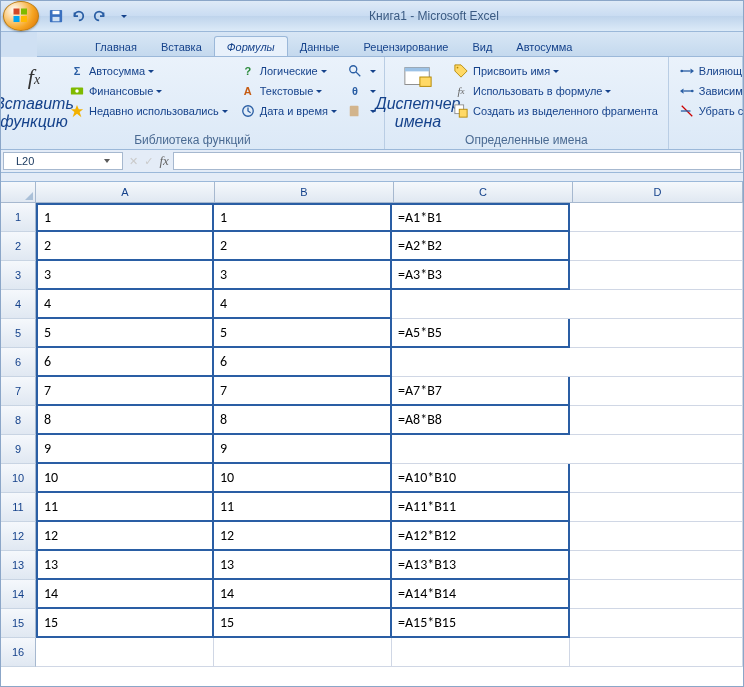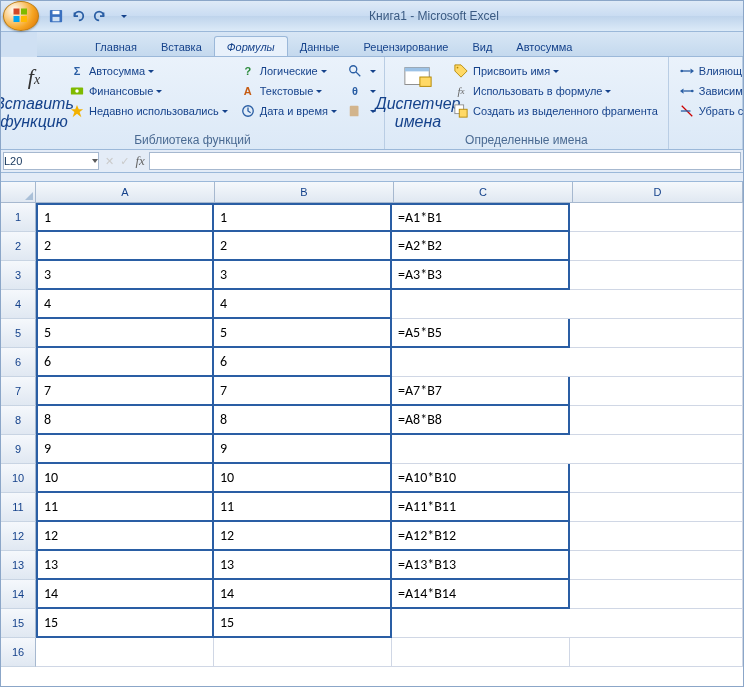--- a/index.html
+++ b/index.html
@@ -144,21 +144,21 @@
     display: flex;
     align-items: stretch;
   }
   .name-box {
     width: 94px;
     margin: 2px;
     background: #fff;
     border: 1px solid #a6b8cf;
     display: flex;
     align-items: center;
-    padding: 0 0;
+    padding: 0 12px;
     font-size: 11px;
   }
   .name-box .nb-dd {
     margin-left: auto;
     width:0;height:0;border-left:3px solid transparent;border-right:3px solid transparent;border-top:4px solid #5a5a5a;
   }
   .fb-btns {
     display: flex;
     align-items: center;
     padding: 0 4px;
@@ -586,20 +586,21 @@
           <div class="row-h">14</div>
           <div class="cell col-A sel-inner-h sel-left sel-inner-v">14</div>
           <div class="cell col-B sel-inner-h sel-inner-v">14</div>
           <div class="cell col-C sel-inner-h sel-right">=A14*B14</div>
           <div class="cell col-D"></div>
         </div>
         <div class="row">
           <div class="row-h">15</div>
           <div class="cell col-A sel-inner-h sel-bottom sel-left sel-inner-v">15</div>
           <div class="cell col-B sel-inner-h sel-bottom sel-inner-v">15</div>
+          <div class="cell col-C sel-inner-h sel-bottom sel-right">=A15*B15</div>
           <div class="cell col-D"></div>
         </div>
         <div class="row">
           <div class="row-h">16</div>
           <div class="cell col-A"></div>
           <div class="cell col-B"></div>
           <div class="cell col-C"></div>
           <div class="cell col-D"></div>
         </div>
       </div>

